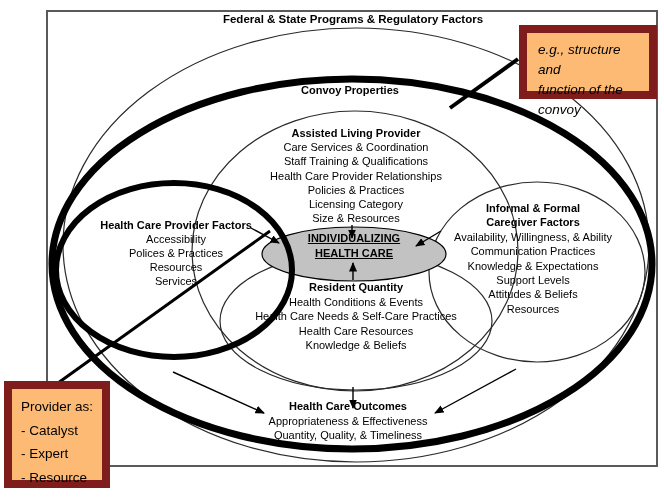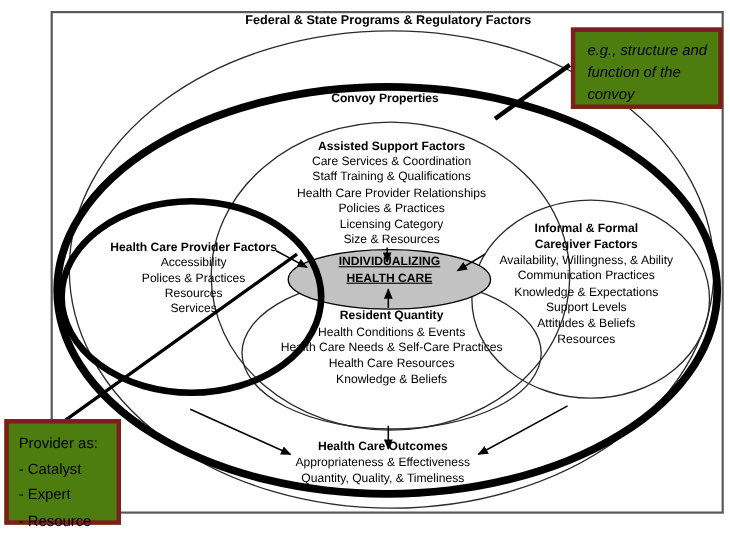--- a/index.html
+++ b/index.html
@@ -11,26 +11,26 @@
     position:absolute; left:46px; top:10px; width:612px; height:457px;
     border:2px solid #595959; box-sizing:border-box; background:transparent;
   }
   svg.overlay { position:absolute; left:0; top:0; width:664px; height:498px; }
   .tblock {
     position:absolute; transform:translateX(-50%); text-align:center;
     font-size:11px; line-height:14.3px; white-space:nowrap; z-index:5;
   }
   .b { font-weight:bold; }
   .callout {
-    position:absolute; background:#4d7c0f; border:4px solid #7f1d1d;
+    position:absolute; background:#fdba74; border:8px solid #7f1d1d;
     box-sizing:border-box; z-index:8; font-size:13.5px;
   }
   .callout-tr { left:519px; top:25px; width:138px; height:74px; padding:7px 4px 0 11px;
     font-style:italic; line-height:20px; }
-  .callout-bl { left:4px; top:381px; width:106px; height:96px; padding:6px 2px 0 9px;
+  .callout-bl { left:4px; top:381px; width:106px; height:107px; padding:6px 2px 0 9px;
     line-height:23.5px; }
   .callout-bl .it { }
   .line { display:block; }
 </style>
 </head>
 <body>
 
 <div class="stage">
 
   <div class="rect-outer"></div>
@@ -65,21 +65,21 @@
 
     <line x1="518" y1="59" x2="450" y2="108" stroke="#000" stroke-width="4"></line>
   </svg>
 
   <div class="tblock b" style="left:353px; top:12px; font-size:11.5px;">Federal &amp; State Programs &amp; Regulatory Factors</div>
 
 
   <div class="tblock b" style="left:350px; top:83px;">Convoy Properties</div>
 
   <div class="tblock" style="left:356px; top:126px; line-height:14.2px;">
-    <span class="line b">Assisted Support Factors</span>
+    <span class="line b">Assisted Living Provider</span>
     <span class="line">Care Services &amp; Coordination</span>
     <span class="line">Staff Training &amp; Qualifications</span>
     <span class="line">Health Care Provider Relationships</span>
     <span class="line">Policies &amp; Practices</span>
     <span class="line">Licensing Category</span>
     <span class="line">Size &amp; Resources</span>
   </div>
 
   <div class="tblock" style="left:176px; top:218px; line-height:14px;">
     <span class="line b">Health Care Provider Factors</span>

